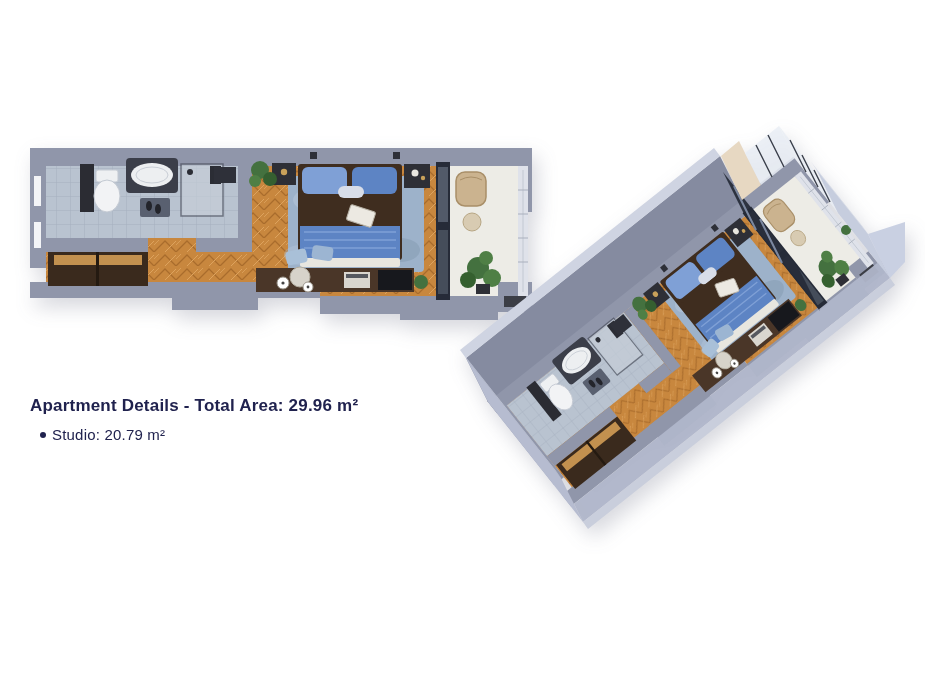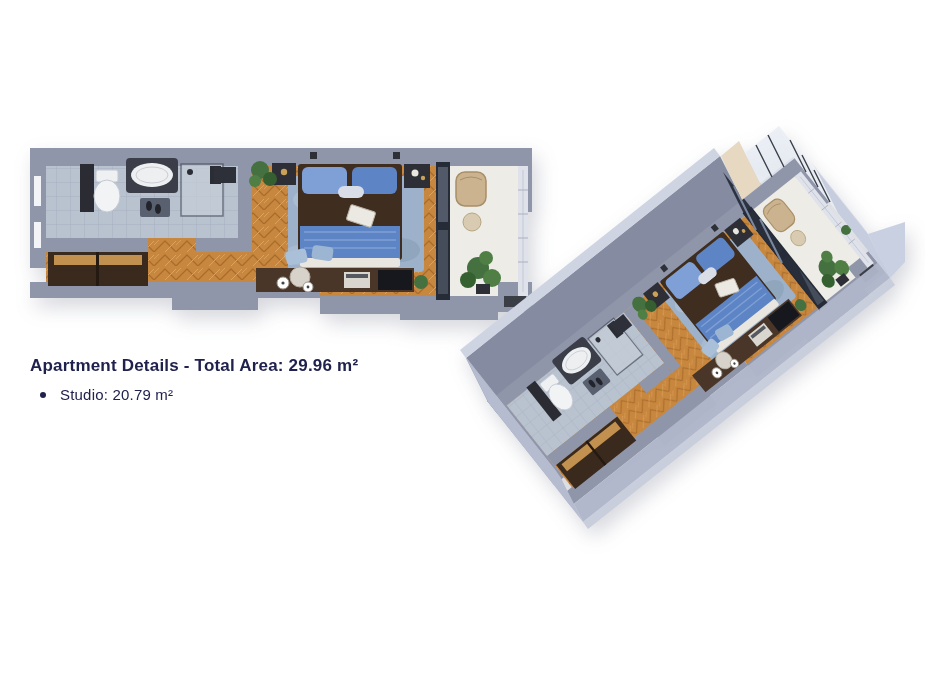--- a/index.html
+++ b/index.html
@@ -4,29 +4,29 @@
 <style>
   html,body{margin:0;padding:0;}
   body{
     width:925px;height:694px;position:relative;overflow:hidden;
     background:#ffffff;
     font-family:"Liberation Sans", sans-serif;
     color:var(--navy,#20224e);
   }
   .plans-layer{position:absolute;inset:0;filter:drop-shadow(5px 9px 10px rgba(70,75,100,.22));}
   .details{
-    position:absolute;left:30px;top:356px;width:520px;
+    position:absolute;left:30px;top:396px;width:520px;
   }
   .details h2{
     margin:0 0 8px 0;font-size:17px;font-weight:700;letter-spacing:.2px;
     color:var(--navy,#20224e);
   }
   .details ul{list-style:none;margin:0;padding:0 0 0 10px;}
   .details li{
-    display:flex;align-items:center;gap:14px;
+    display:flex;align-items:center;gap:6px;
     font-size:15px;line-height:22.5px;color:var(--navy,#20224e);letter-spacing:.2px;
   }
   .dot{width:6px;height:6px;border-radius:50%;background:var(--navy,#20224e);flex:0 0 auto;}
   .apt-numbers{
     margin:16px 0 0 0;font-size:15px;line-height:23px;letter-spacing:.2px;
     color:var(--navy,#20224e);
   }
   .apt-numbers span{display:block;}
 </style>
 </head>

